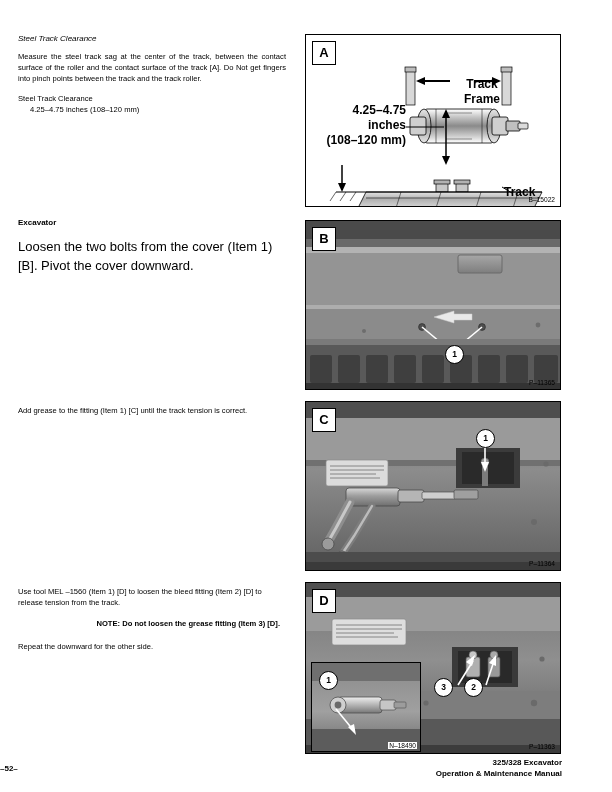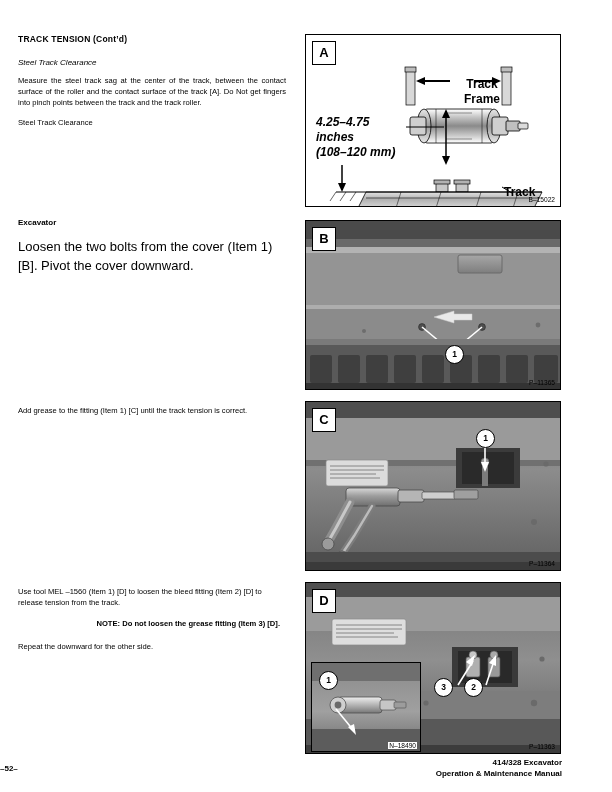--- a/index.html
+++ b/index.html
@@ -180,25 +180,25 @@
     font-weight: bold;
     line-height: 1.35;
   }
 </style>
 </head>
 <body>
 
 <div class="page">
 
   <div class="text-col">
-    <div class="sec-title">TRACK TENSION (Cont’d)</div>
     <div class="sub-italic">Steel Track Clearance</div>
     <div class="body-p">Measure the steel track sag at the center of the track, between the contact surface of the roller and the contact surface of the track [A]. Do Not get fingers into pinch points between the track and the track roller.</div>
     <div class="clearance">
       <span>Steel Track Clearance</span>
+      <span class="indent">4.25–4.75 inches (108–120 mm)</span>
     </div>
   </div>
 
   <div class="adj-head">Excavator</div>
 
   <div class="blk-b">Loosen the two bolts from the cover (Item 1) [B]. Pivot the cover downward.</div>
   <div class="blk-c">Add grease to the fitting (Item 1) [C] until the track tension is correct.</div>
 
   <div class="blk-d">
     <div>Use tool MEL –1560 (Item 1) [D] to loosen the bleed fitting (Item 2) [D] to release tension from the track.</div>
@@ -273,21 +273,21 @@
         <line x1="30" y1="157" x2="24" y2="166" stroke="#000" stroke-width="0.6"></line>
         <line x1="40" y1="157" x2="34" y2="166" stroke="#000" stroke-width="0.6"></line>
         <line x1="50" y1="157" x2="44" y2="166" stroke="#000" stroke-width="0.6"></line>
 
         <line x1="36" y1="130" x2="36" y2="155" stroke="#000" stroke-width="1.5"></line>
         <polygon points="36,157 32,148 40,148" fill="#000"></polygon>
 
         <line x1="196" y1="152" x2="206" y2="158" stroke="#000" stroke-width="1"></line>
       </svg>
       <div class="lbl" style="left:146px; top:42px; width:60px; text-align:center;">Track<br>Frame</div>
-      <div class="lbl" style="left:10px; top:80px; width:90px; text-align:left;font-style:italic;">4.25–4.75 inches<br>(108–120 mm)</div>
+      <div class="lbl" style="left:10px; top:68px; width:90px; text-align:right;">4.25–4.75 inches<br>(108–120 mm)</div>
       <div class="lbl" style="left:198px; top:150px;">Track</div>
     </div>
     <div class="fig-code">B–15022</div>
   </div>
 
   <div class="fig" id="fig-b">
     <div class="fig-letter">B</div>
     <div class="photo">
       <svg width="256" height="170" viewBox="0 0 256 170" xmlns="http://www.w3.org/2000/svg">
         <defs>
@@ -483,17 +483,17 @@
       <div class="fig-code boxed" style="right:3px; bottom:2px;">N–18490</div>
     </div>
 
     <div class="callout" style="left:128px; top:95px;">3</div>
     <div class="callout" style="left:158px; top:95px;">2</div>
     <div class="fig-code">P–11363</div>
   </div>
 
   <div class="page-num">–52–</div>
   <div class="footer-right">
-    <div>414/328 Excavator</div>
+    <div>325/328 Excavator</div>
     <div>Operation &amp; Maintenance Manual</div>
   </div>
 
 </div>
 
 </body></html>

